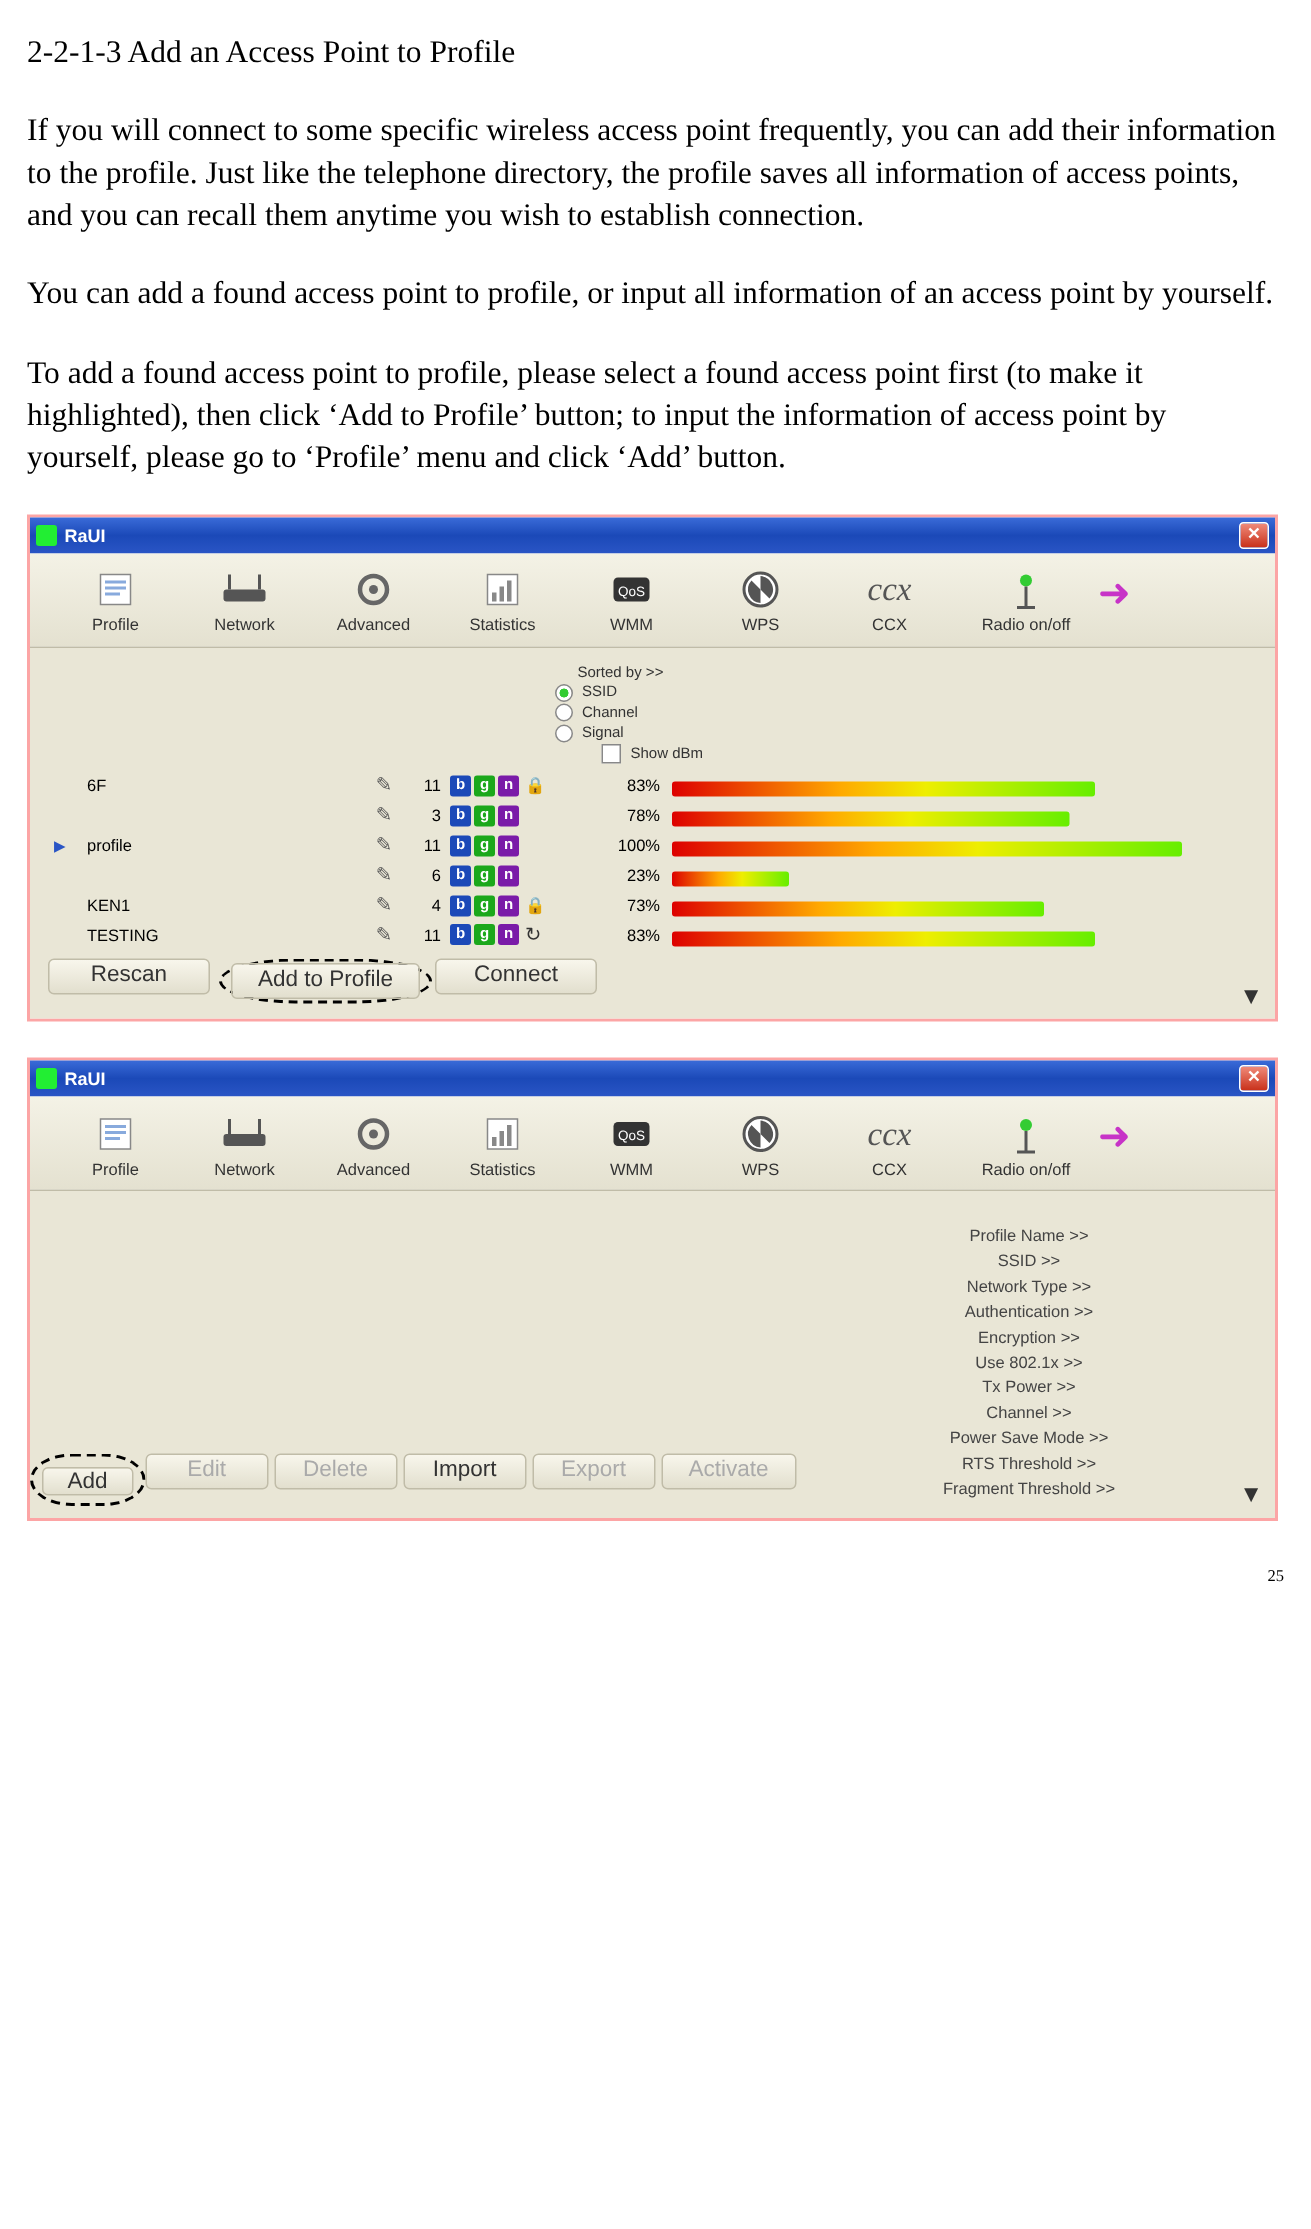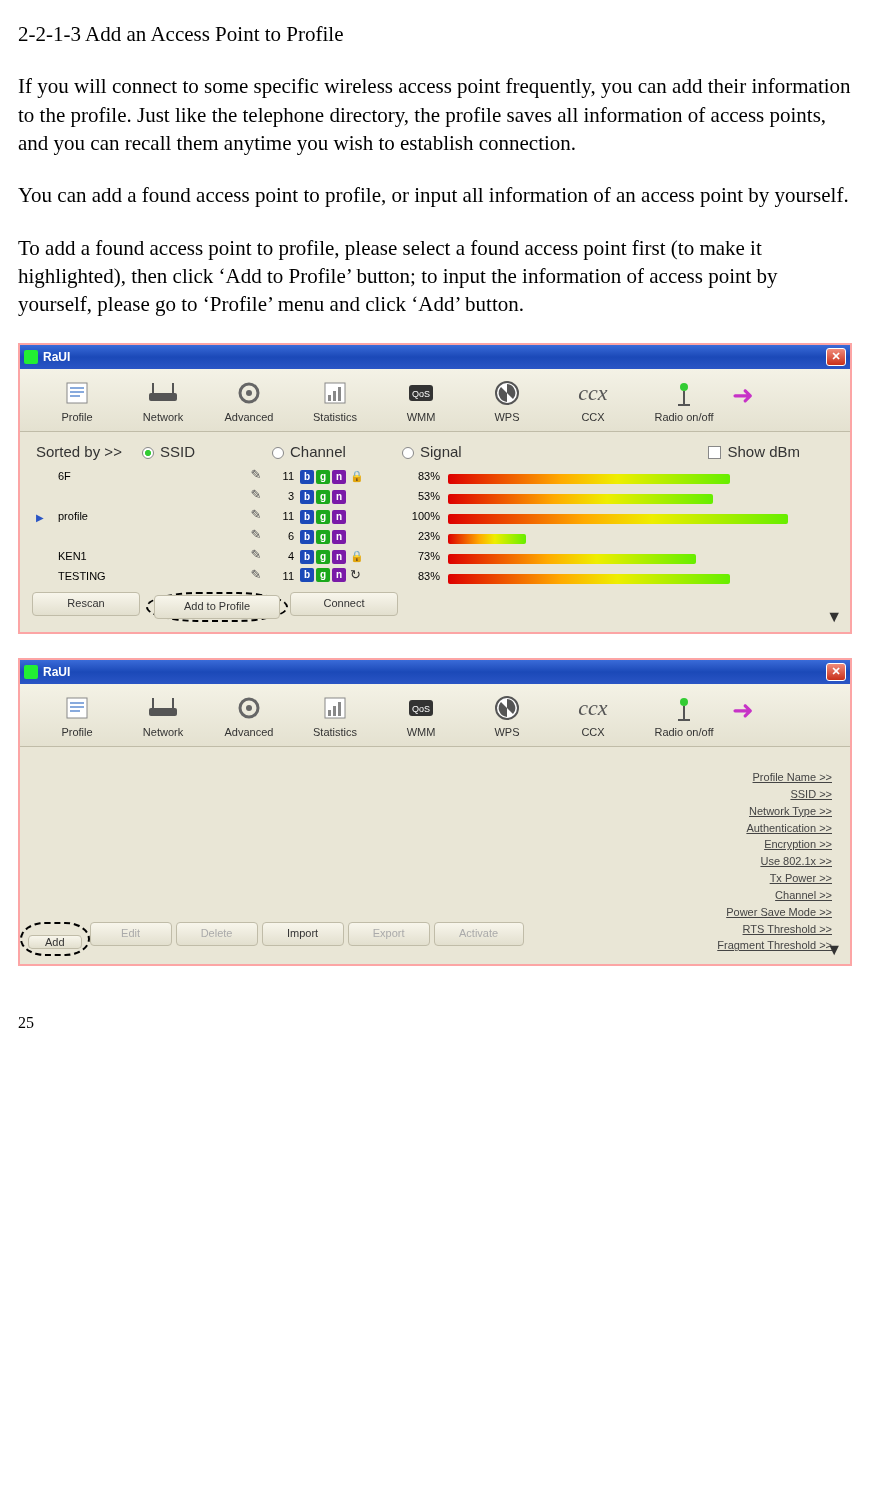--- a/index.html
+++ b/index.html
@@ -76,24 +76,25 @@
     font-size:26px;
     color:#c733c7;
   }
   .pane {
     background: #e9e6d6;
     padding: 6px 10px 10px 10px;
     position: relative;
   }
   .sort-row {
     display: flex;
-    align-items: flex-end;
-    font-size: 15px;
+    align-items: center;
+    font-size: 10px;
     color:#333;
     padding: 4px 0 2px 0;
+    flex-direction: column;
   }
   .sort-row .lbl { width:106px; padding-left:6px; }
   .radio { display:inline-block; width:10px; height:10px; border-radius:50%; border:1px solid #888; background:#fff; margin-right:6px; vertical-align:middle; }
   .radio.on { background: radial-gradient(circle,#3c3 40%,#fff 45%); }
   .sort-item { width:130px; }
   .chk { display:inline-block; width:11px; height:11px; border:1px solid #888; background:#fff; margin-right:6px; vertical-align:middle; }
   .aplist-hdr { text-align:center; font-size:10px; color:#555; border-top:1px solid #d0ccb8; border-bottom:1px solid #d0ccb8; padding:1px 0; }
   .ap-row {
     display:flex;
     align-items:flex-end;
@@ -126,21 +127,21 @@
     background: linear-gradient(to right, #d00 0%, #fa0 40%, #ee0 60%, #6e0 100%);
     border-radius:2px;
   }
   .btnrow { display:flex; gap:0; padding:8px 0 0 2px; }
   .btn {
     background: linear-gradient(to bottom,#f8f6ec,#e2dfce);
     border:1px solid #c0bca8;
     border-radius:4px;
     height:22px;
     line-height:20px;
-    font-size:11px;
+    font-size:15px;
     text-align:center;
     padding: 0 16px;
     color:#333;
     margin-right:4px;
   }
   .btn.dis { color:#aaa; }
   .circled {
     border: 2.5px dashed #000;
     border-radius: 50% / 70%;
     padding: 1px 6px;
@@ -167,23 +168,23 @@
   .plist-hdr { text-align:center; font-size:10px; color:#555; border-bottom:1px solid #d0ccb8; padding:1px 0; }
   .plist-box {
     height:160px;
   }
   .pdetails {
     width:300px;
     font-size:11px;
     color:#444;
     padding-top:16px;
   }
-  .pdetails div { text-align:right; padding:1px 8px 1px 0;text-decoration:underline; }
+  .pdetails div { text-align:center; padding:1px 8px 1px 0; }
   .btnrow2 { position:absolute; bottom:8px; left:10px; display:flex; }
-  .page-number { text-align:left; font-size:16px; margin-top:46px; }
+  .page-number { text-align:right; font-size:11px; margin-top:30px; }
   svg { display:block; }
 </style>
 </head>
 <body>
 
 <div class="heading">2-2-1-3 Add an Access Point to Profile</div>
 
 <div class="para">If you will connect to some specific wireless access point frequently, you can add their information to the profile. Just like the telephone directory, the profile saves all information of access points, and you can recall them anytime you wish to establish connection.</div>
 <div class="para">You can add a found access point to profile, or input all information of an access point by yourself.</div>
 <div class="para">To add a found access point to profile, please select a found access point first (to make it highlighted), then click ‘Add to Profile’ button; to input the information of access point by yourself, please go to ‘Profile’ menu and click ‘Add’ button.</div>
@@ -303,21 +304,21 @@
         </div>
         <div class="ap-row">
           <span class="col-ssid"></span>
           <span class="col-note">✎</span>
           <span class="col-ch">3</span>
           <span class="col-modes">
             <span class="mode mb">b</span>
             <span class="mode mg">g</span>
             <span class="mode mn">n</span>
           </span>
-          <span class="col-sig">53%</span>
+          <span class="col-sig">78%</span>
           <span class="col-bar">
             <div class="bar" style="width: 78%;"></div>
           </span>
         </div>
         <div class="ap-row selected">
           <span class="col-ssid">profile</span>
           <span class="col-note">✎</span>
           <span class="col-ch">11</span>
           <span class="col-modes">
             <span class="mode mb">b</span>

